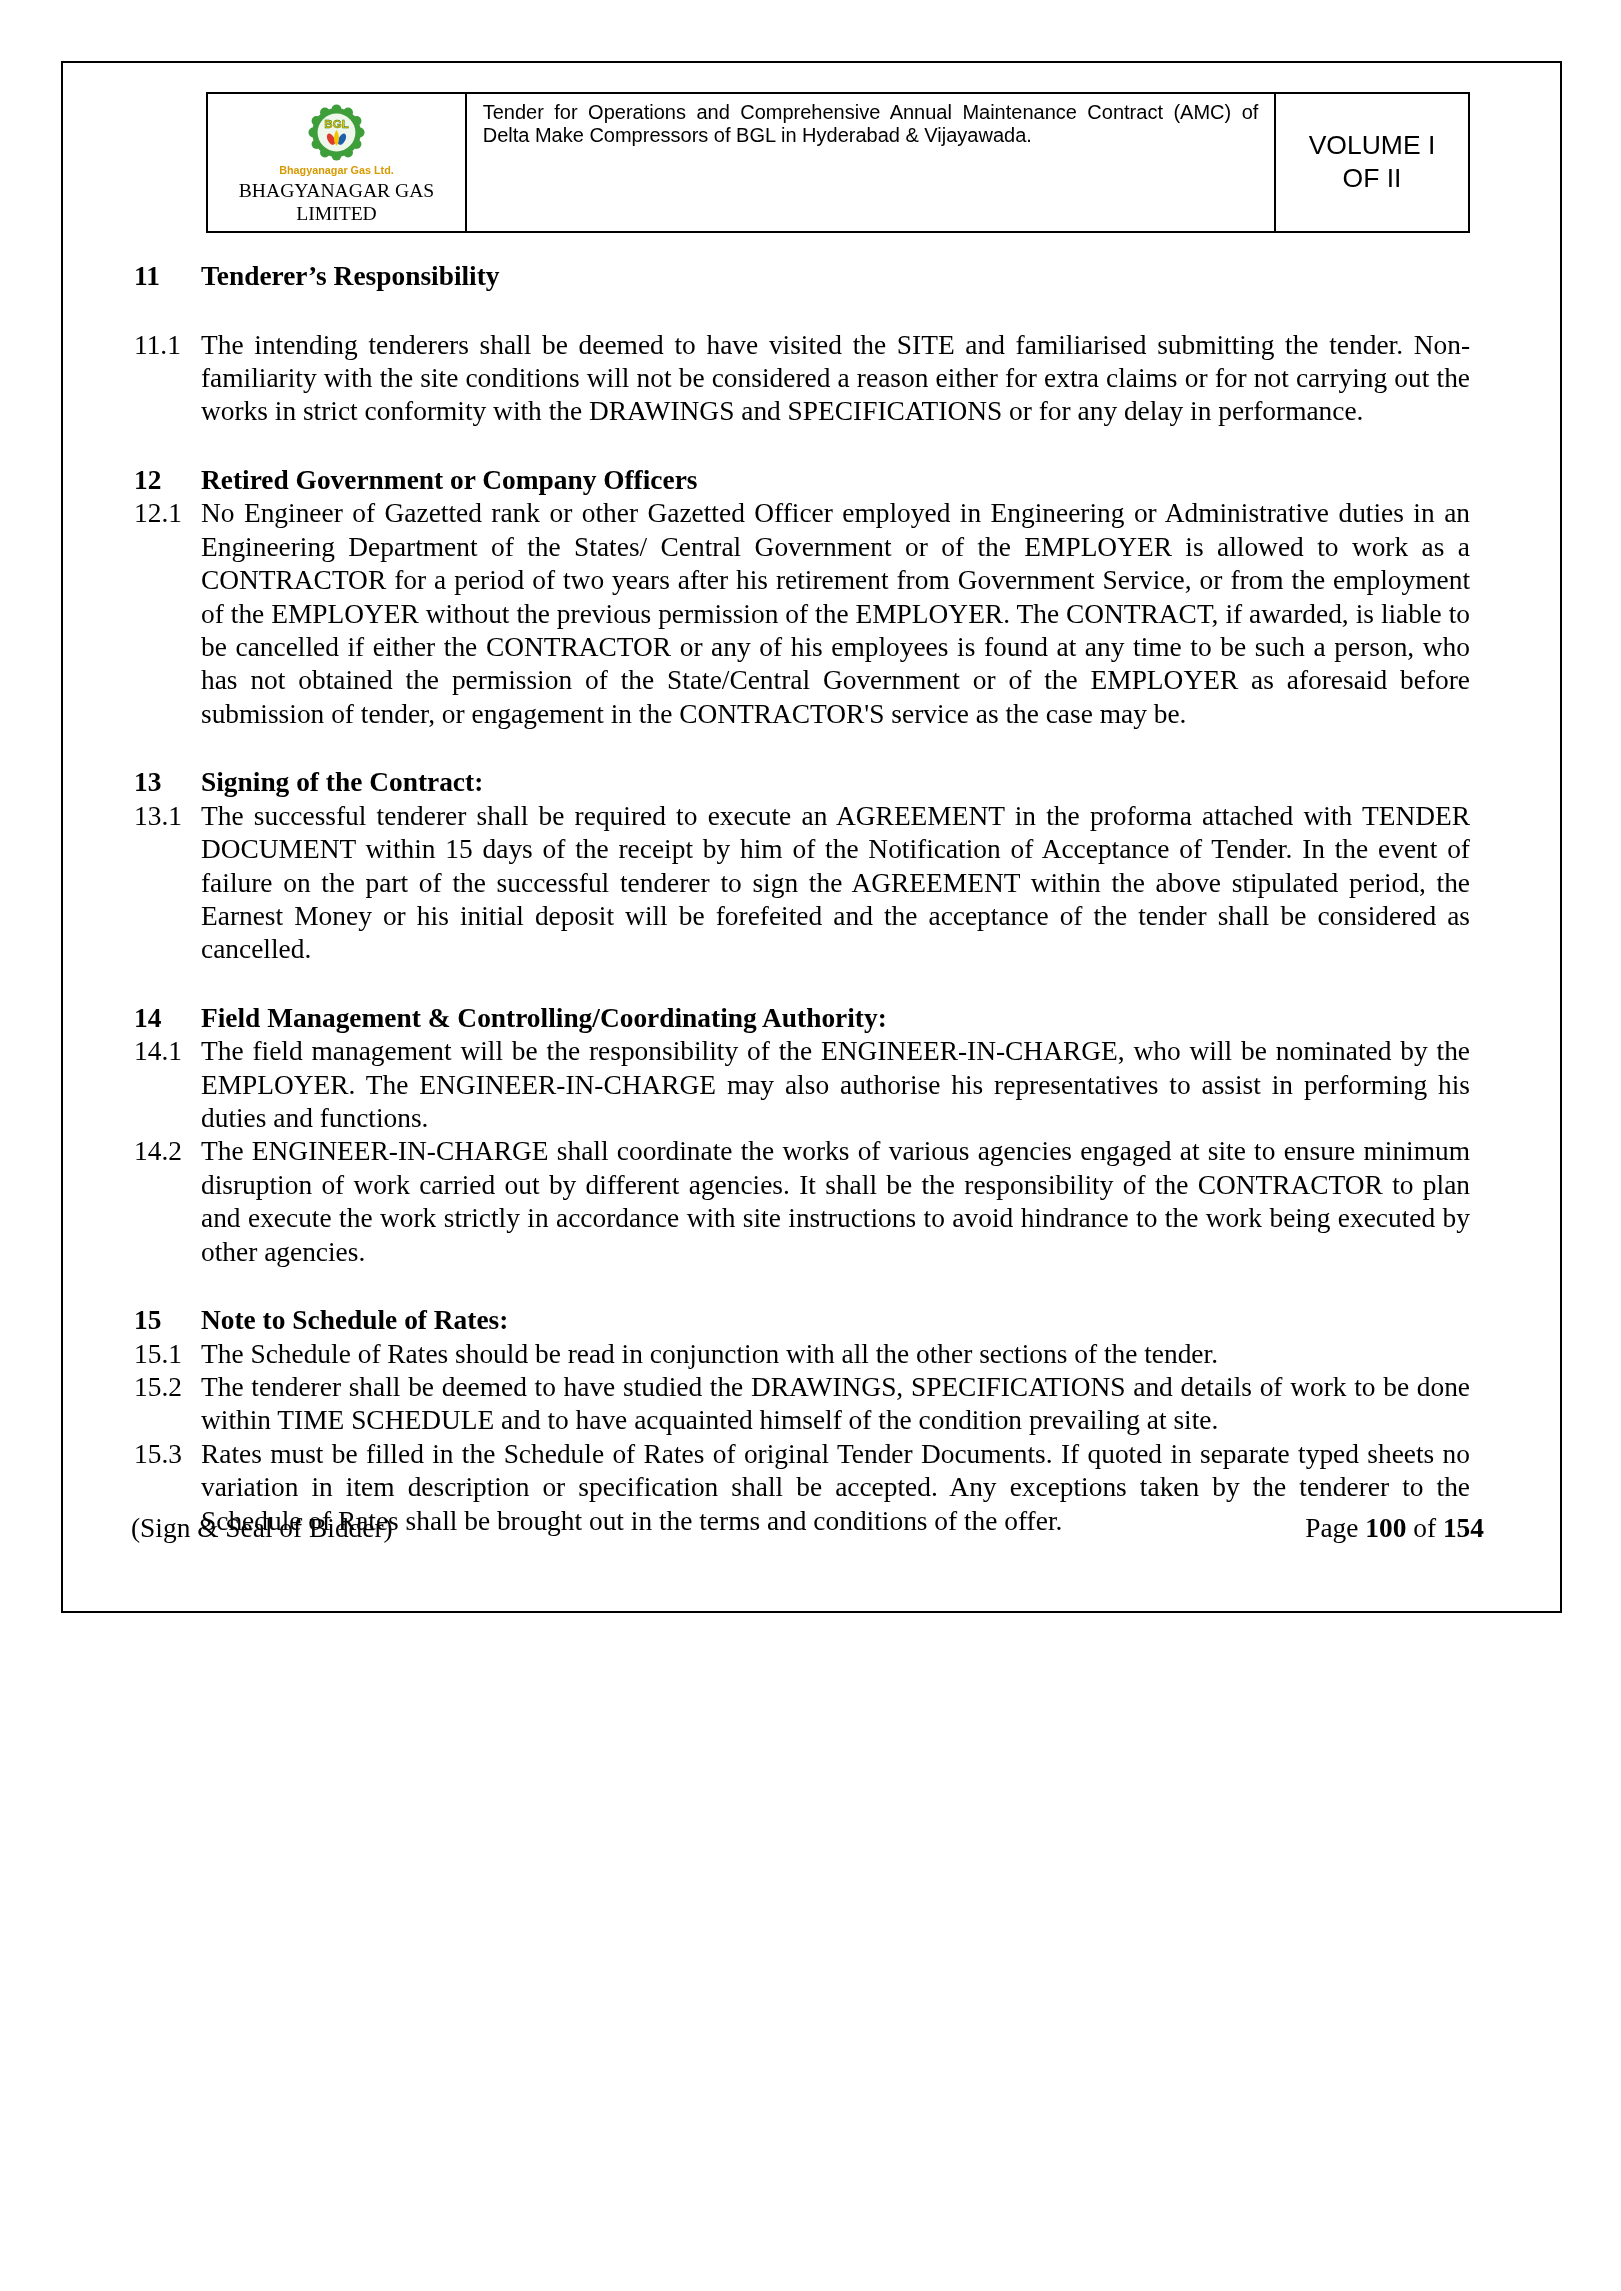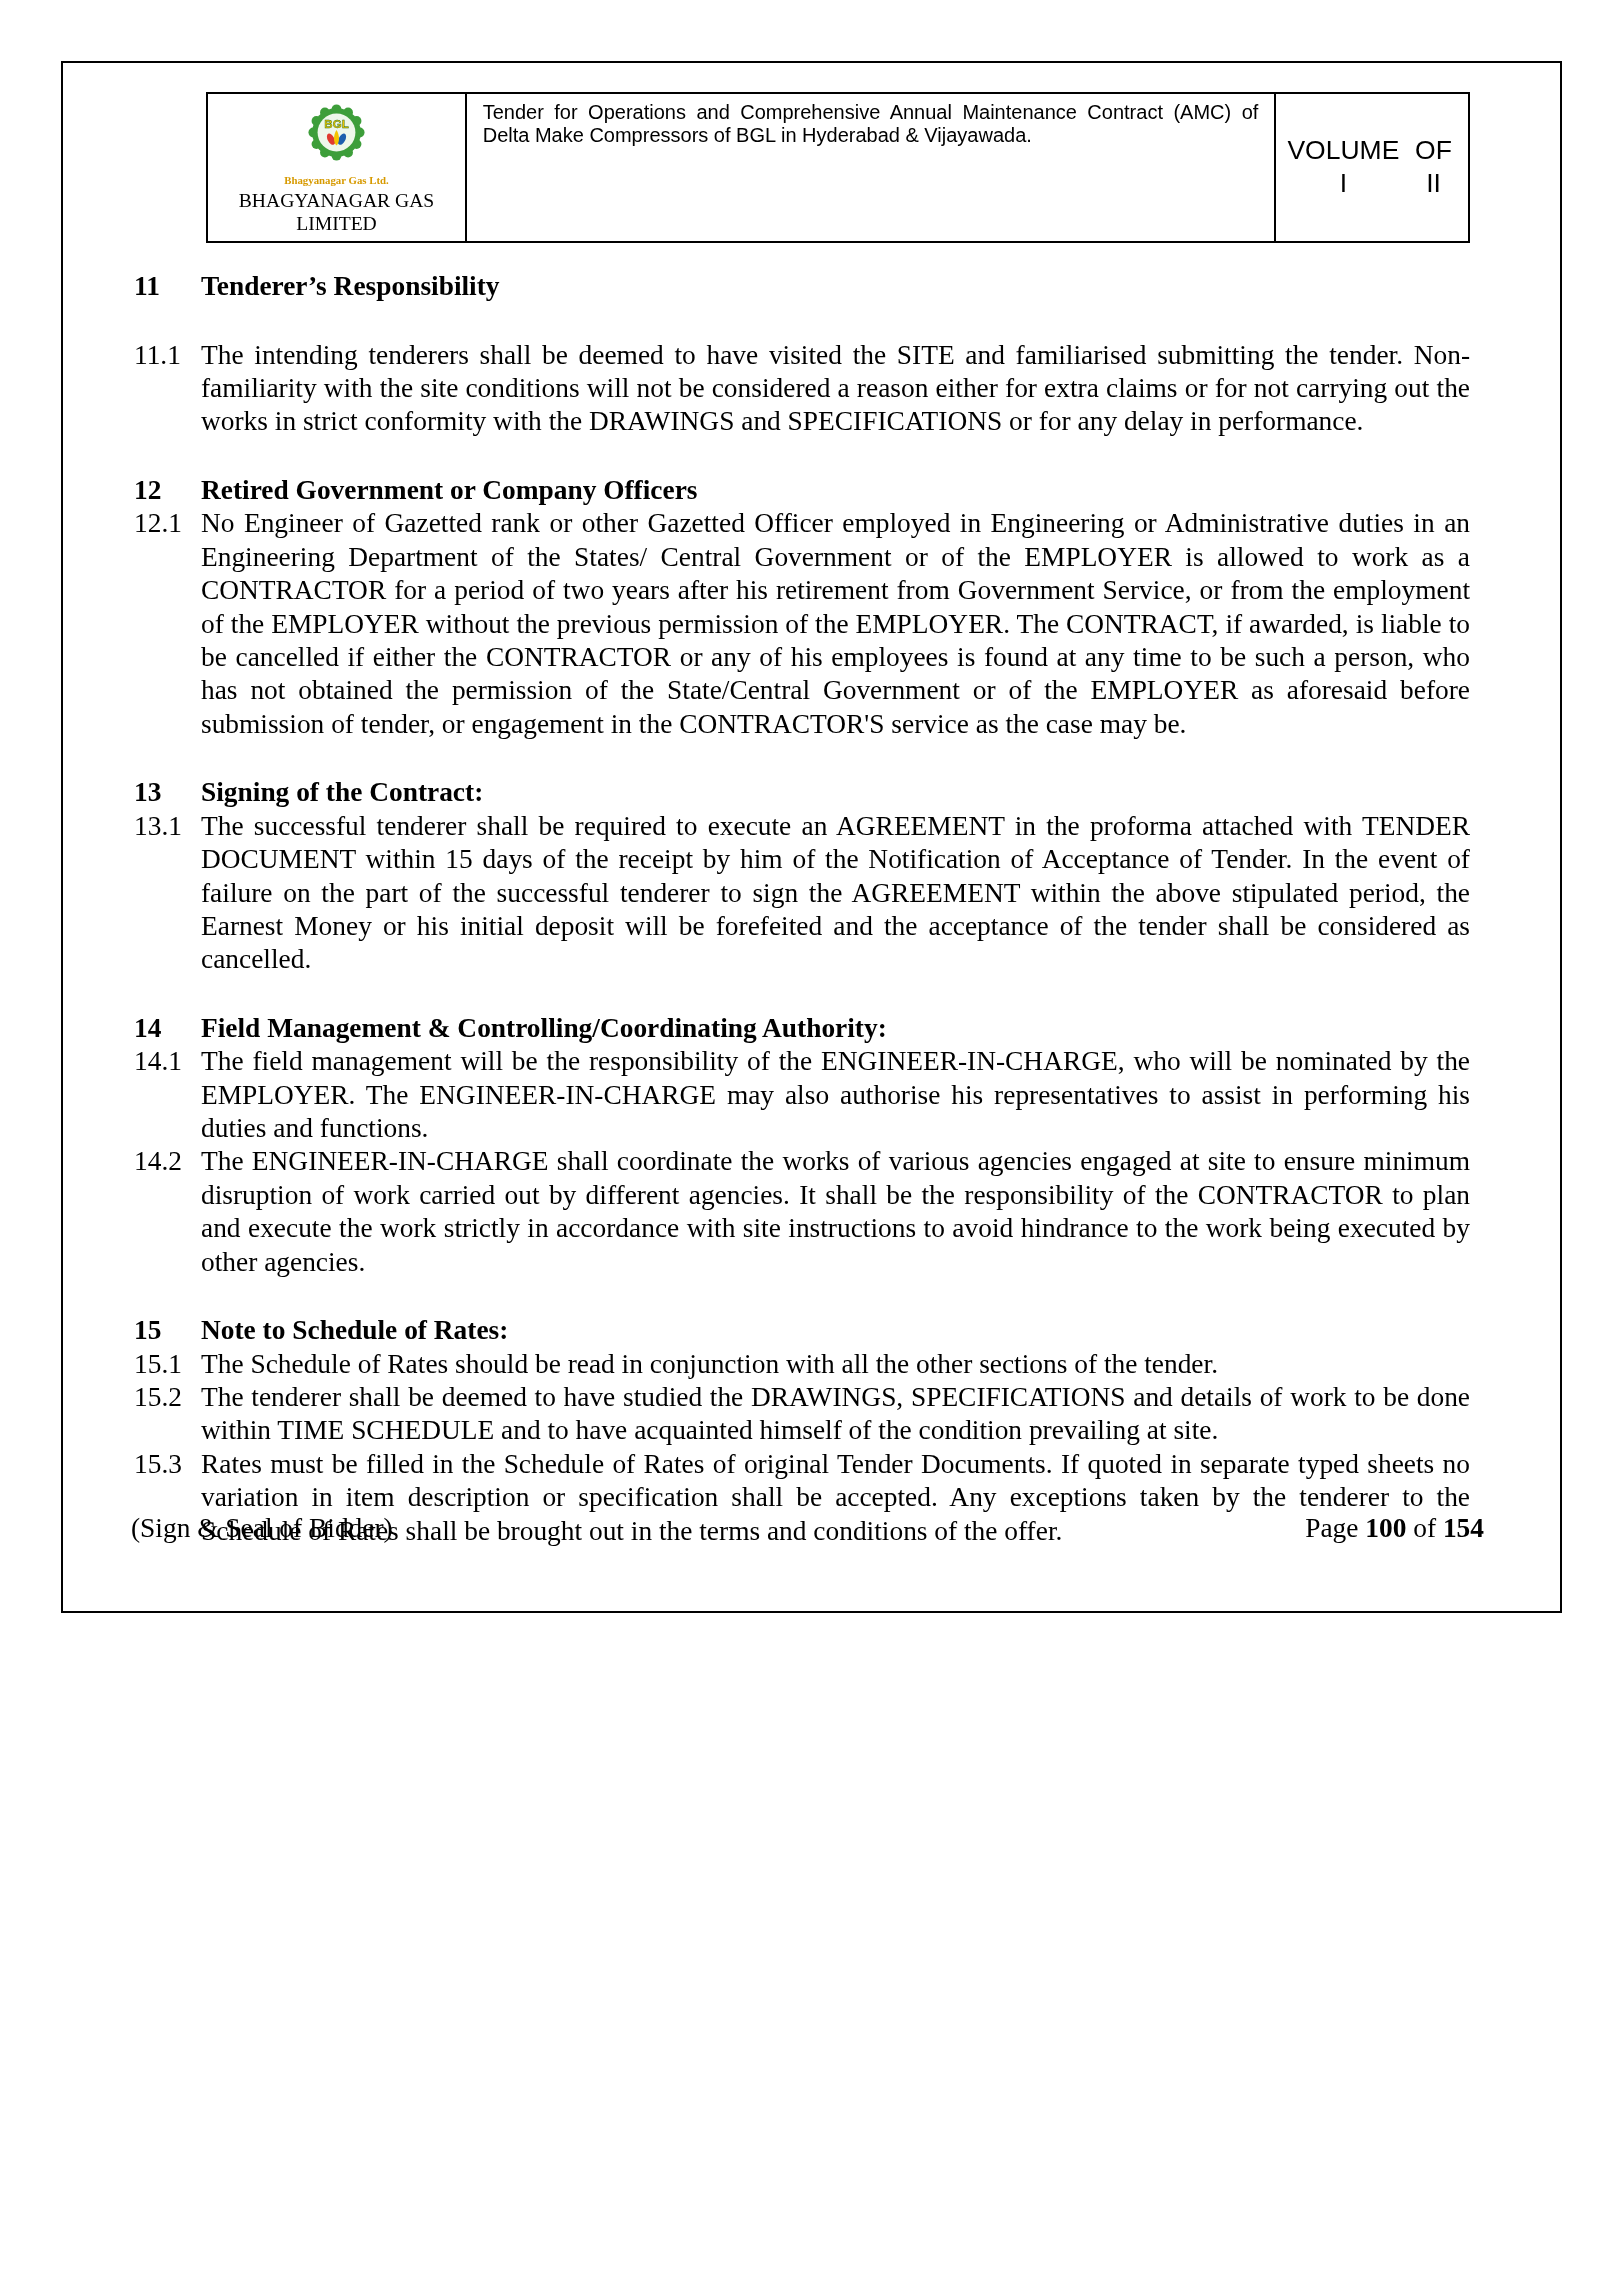--- a/index.html
+++ b/index.html
@@ -27,39 +27,39 @@
   .cell { min-height:100%; }
   .cell + .cell { border-left:2px solid #000000; }
   .logo-cell {
     width:257px;
     padding:7.8px 5.9px 5.9px;
     display:flex; flex-direction:column; align-items:center; justify-content:center;
     text-align:center;
   }
   .logo-svg { width:61px; height:61px; display:block; }
   .logo-sub {
-    font-family:Liberation Serif, serif;
+    font-family:Liberation Sans, sans-serif;
     font-size:10.8px; color:#d79a00; font-weight:bold;
-    margin-top:11px; white-space:nowrap;
+    margin-top:1px; white-space:nowrap;
   }
   .org-name {
     font-family:Liberation Serif, serif;
     font-size:19.6px; line-height:1.18; margin-top:2.9px;
   }
   .title-cell {
     flex:1;
     padding:6.9px 15.7px 8.8px;
     font-family:"Liberation Sans", sans-serif;
     font-size:20px; line-height:1.17;
   }
   .doc-title { text-align:justify; }
   .doc-bid   { text-align:center; }
   .volume-cell {
     width:194px;
-    display:flex; flex-direction:row; align-items:center; justify-content:center;
+    display:flex; flex-direction:column; align-items:center; justify-content:center;
     font-family:"Liberation Sans", sans-serif;
     font-size:26.5px; line-height:1.25;
     text-align:center; padding:5.9px;
   }
   
   .doc-body { margin-top:27.4px; font-size:27.4px; line-height:1.22; }
   .row { display:grid; grid-template-columns:67px 1fr; align-items:start; }
   .heading-row { font-weight:bold; }
   .txt.just { text-align:justify; }
   .section { margin-top:35px; }

